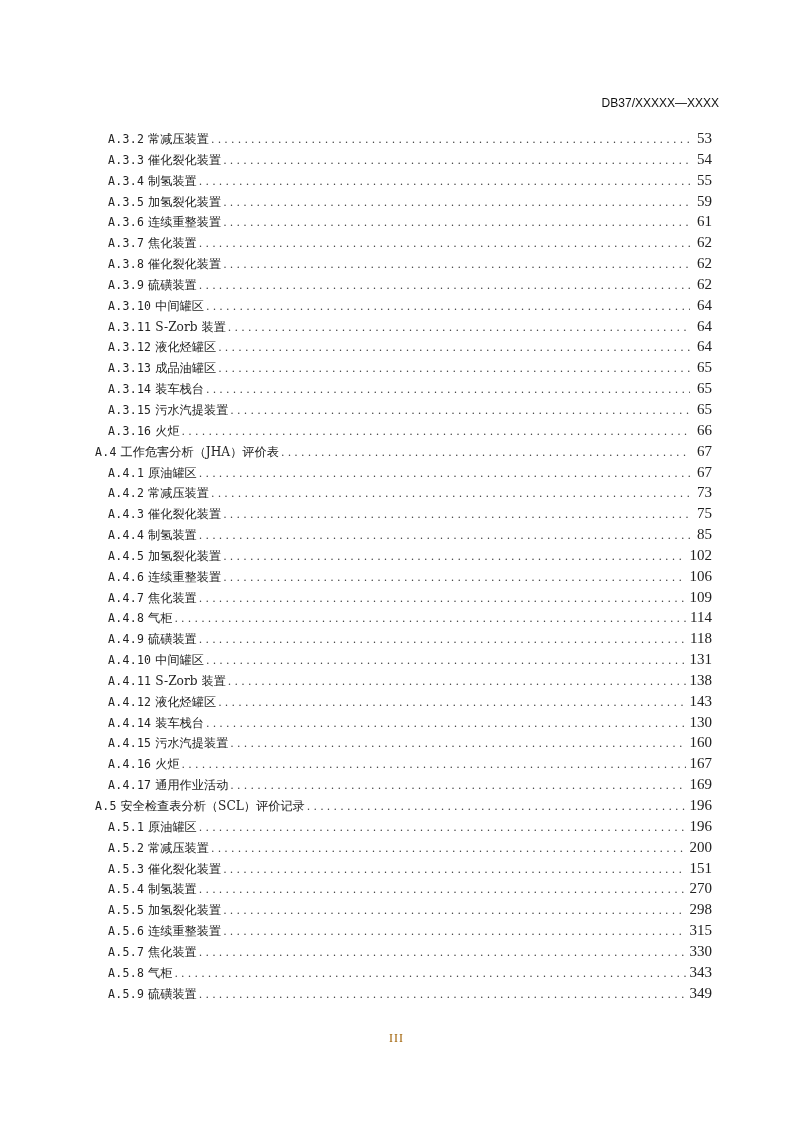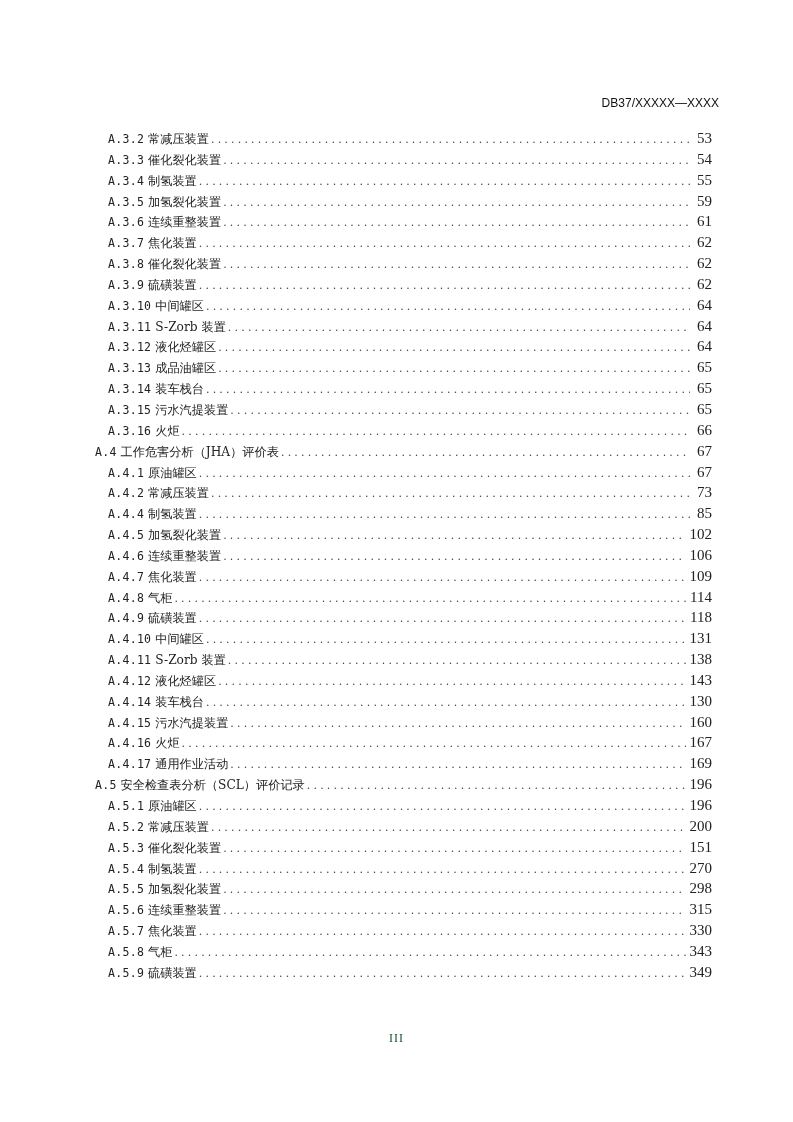--- a/index.html
+++ b/index.html
@@ -10,21 +10,21 @@
   .toc { position: absolute; top: 128px; left: 95px; width: 617px; }
   .row { position: relative; height: 20.85px; line-height: 20.85px; font-size: 12.2px; display: flex; align-items: baseline; white-space: nowrap; }
   .row.l3 { padding-left: 13px; }
   .row.l2 { padding-left: 0px; }
   .title { flex: 0 0 auto; padding-right: 2px; background: #fff; }
   .num { font-family: "DejaVu Sans Mono", "Liberation Mono", monospace; font-size: 11.5px; letter-spacing: 0.3px; }
   .dots { flex: 1 1 auto; overflow: hidden; color: #444; letter-spacing: 3.2px; font-size: 11px; }
   .dots::before { content: "........................................................................................................................................................................................"; }
   .page { flex: 0 0 auto; padding-left: 4px; text-align: right; min-width: 18px; font-family: "Liberation Serif", "DejaVu Serif", serif; font-size: 15px; }
   .footer { position: absolute; top: 1031px; left: 0; width: 793px; text-align: center;
-            font-family: "Liberation Serif", "DejaVu Serif", serif; font-size: 12px; letter-spacing: 1px; color: #14532d; }
+            font-family: "Liberation Serif", "DejaVu Serif", serif; font-size: 12px; letter-spacing: 1px; color: #a16207; }
 </style>
 </head>
 <body>
 
 <div class="header">DB37/XXXXX—XXXX</div>
 
 <div class="toc" id="toc">
     <div class="row l3">
       <span class="title"><span class="num">A.3.2</span> <span>常减压装置</span></span>
       <span class="dots"></span>
@@ -109,20 +109,25 @@
       <span class="title"><span class="num">A.4.1</span> <span>原油罐区</span></span>
       <span class="dots"></span>
       <span class="page">67</span>
     </div>
     <div class="row l3">
       <span class="title"><span class="num">A.4.2</span> <span>常减压装置</span></span>
       <span class="dots"></span>
       <span class="page">73</span>
     </div>
     <div class="row l3">
+      <span class="title"><span class="num">A.4.3</span> <span>催化裂化装置</span></span>
+      <span class="dots"></span>
+      <span class="page">75</span>
+    </div>
+    <div class="row l3">
       <span class="title"><span class="num">A.4.4</span> <span>制氢装置</span></span>
       <span class="dots"></span>
       <span class="page">85</span>
     </div>
     <div class="row l3">
       <span class="title"><span class="num">A.4.5</span> <span>加氢裂化装置</span></span>
       <span class="dots"></span>
       <span class="page">102</span>
     </div>
     <div class="row l3">

